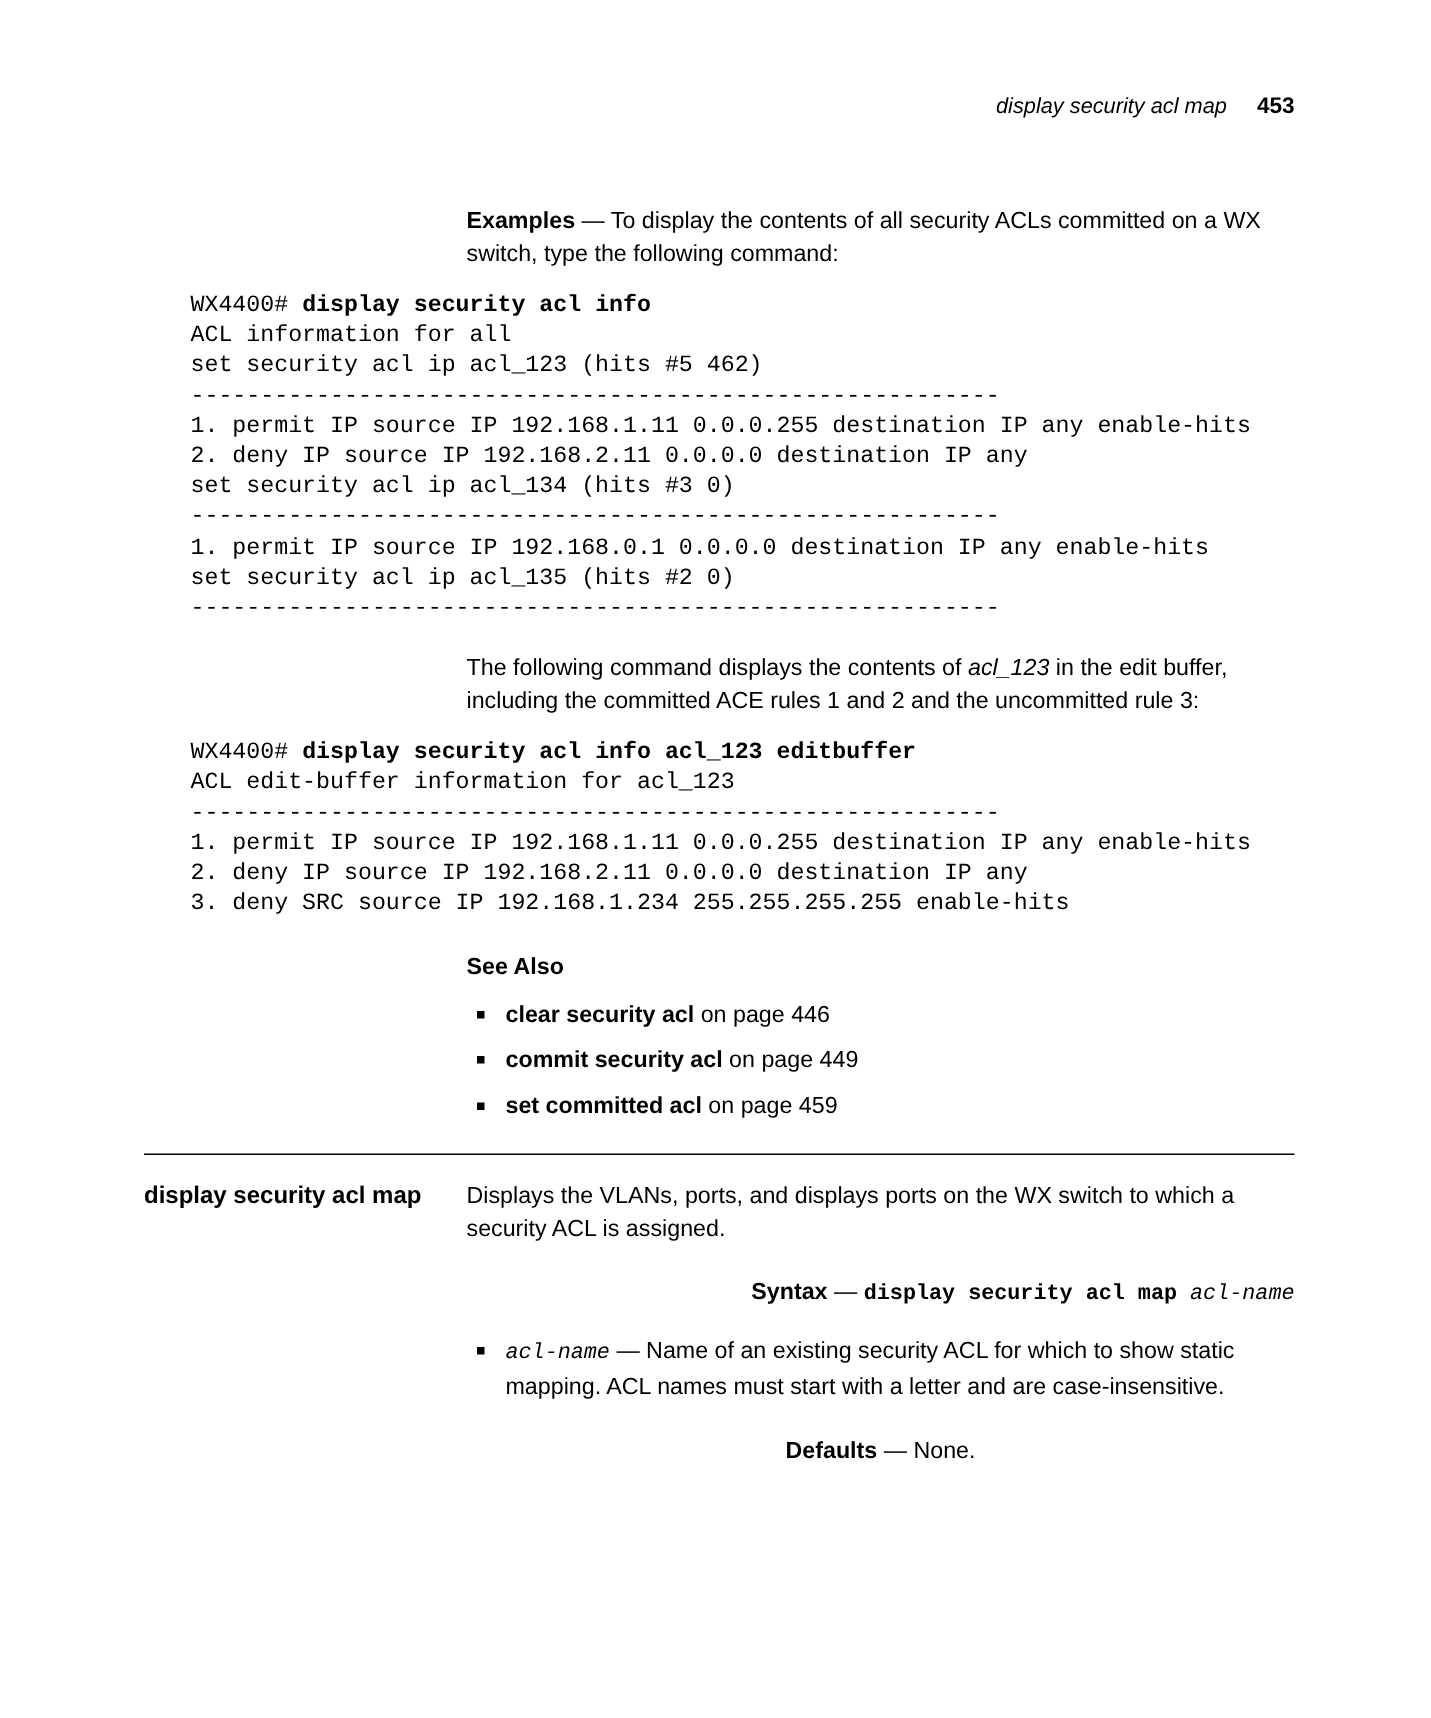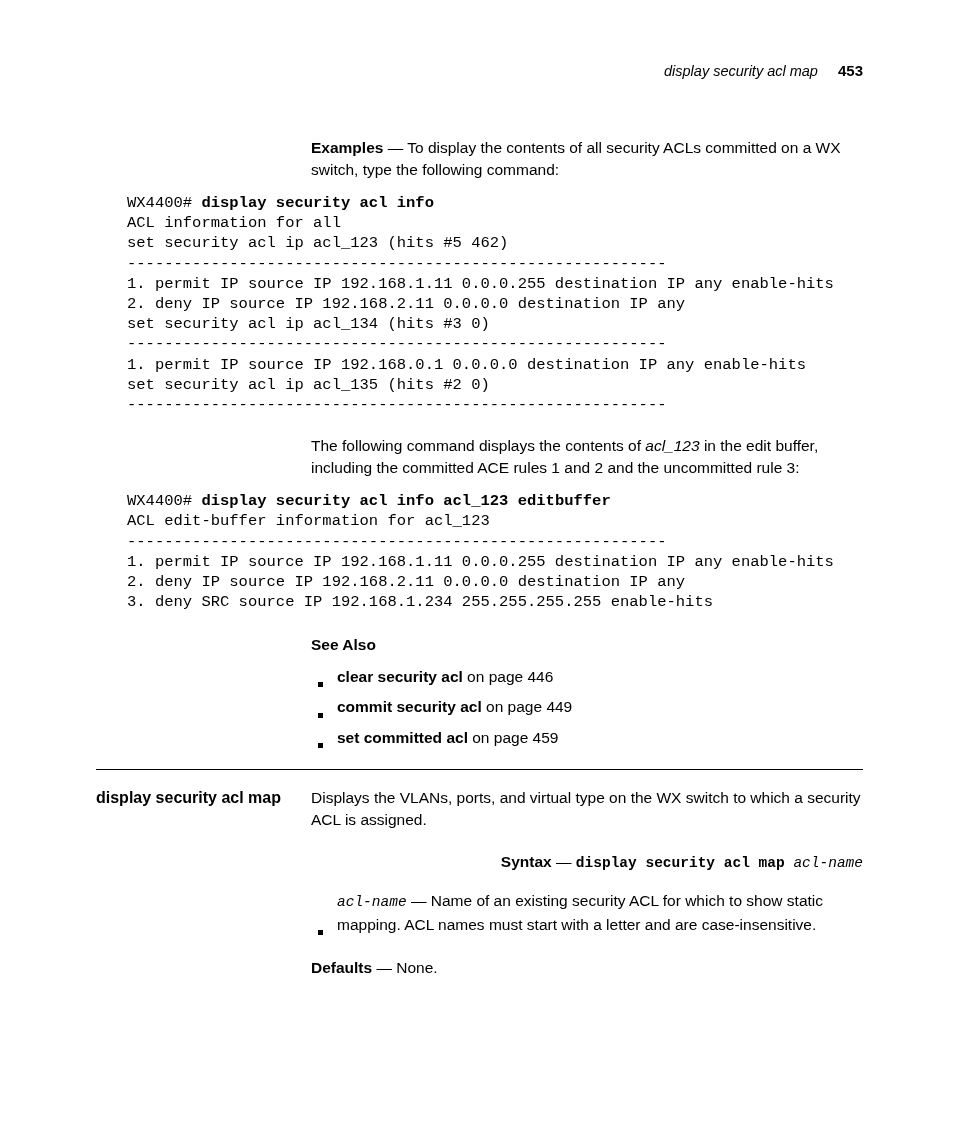--- a/index.html
+++ b/index.html
@@ -54,21 +54,20 @@
     font-weight: bold;
     font-size: 15.5px;
     line-height: 21.5px;
     margin: 0 0 10px 215px;
   }
   .bullet-item {
     display: flex;
     font-size: 15.5px;
     line-height: 21.5px;
     margin: 0 0 9px 222px;
-    align-items: flex-end;
   }
   .bullet-marker {
     width: 5px;
     height: 5px;
     background: #000;
     flex: none;
     margin-top: 8px;
     margin-right: 14px;
   }
 
@@ -98,21 +97,21 @@
     font-weight: bold;
     font-size: 14.5px;
   }
   .mono-ital {
     font-family: "Liberation Mono", "DejaVu Sans Mono", monospace;
     font-style: italic;
     font-size: 14.5px;
   }
   .syntax-bullet { margin: 9px 0 0 7px; }
   .syntax-bullet .bullet-marker { margin-right: 14px; }
-  .defaults-line { margin-top: 22px; font-size: 15.5px; line-height: 21.5px; }
+  .defaults-line { margin-top: 22px; font-size: 15.5px; line-height: 21.5px; text-align: center; }
 </style>
 </head>
 <body>
 
 <div class="page">
 
   <div class="running-header">
     <span class="rh-title">display security acl map</span>
     <span class="rh-page">453</span>
   </div>
@@ -163,21 +162,21 @@
     <span><b class="inline-bold">set committed acl</b><span> on page 459</span></span>
   </div>
 
   <hr class="section-rule">
 
   <div class="section">
     <div class="left-col">
       <h2 class="cmd-heading">display security acl map</h2>
     </div>
     <div class="right-col">
-      <p class="body">Displays the VLANs, ports, and virtual type on the WX switch to which a security ACL is assigned.</p>
+      <p class="body">Displays the VLANs, ports, and displays ports on the WX switch to which a security ACL is assigned.</p>
 
       <p class="syntax-line">
         <b class="inline-bold">Syntax</b><span> — </span><span class="mono-bold">display security acl map </span><span class="mono-ital">acl-name</span>
       </p>
 
       <div class="bullet-item syntax-bullet">
         <span class="bullet-marker"></span>
         <span><span class="mono-ital">acl-name</span><span> — Name of an existing security ACL for which to show static mapping. ACL names must start with a letter and are case-insensitive.</span></span>
       </div>
 

